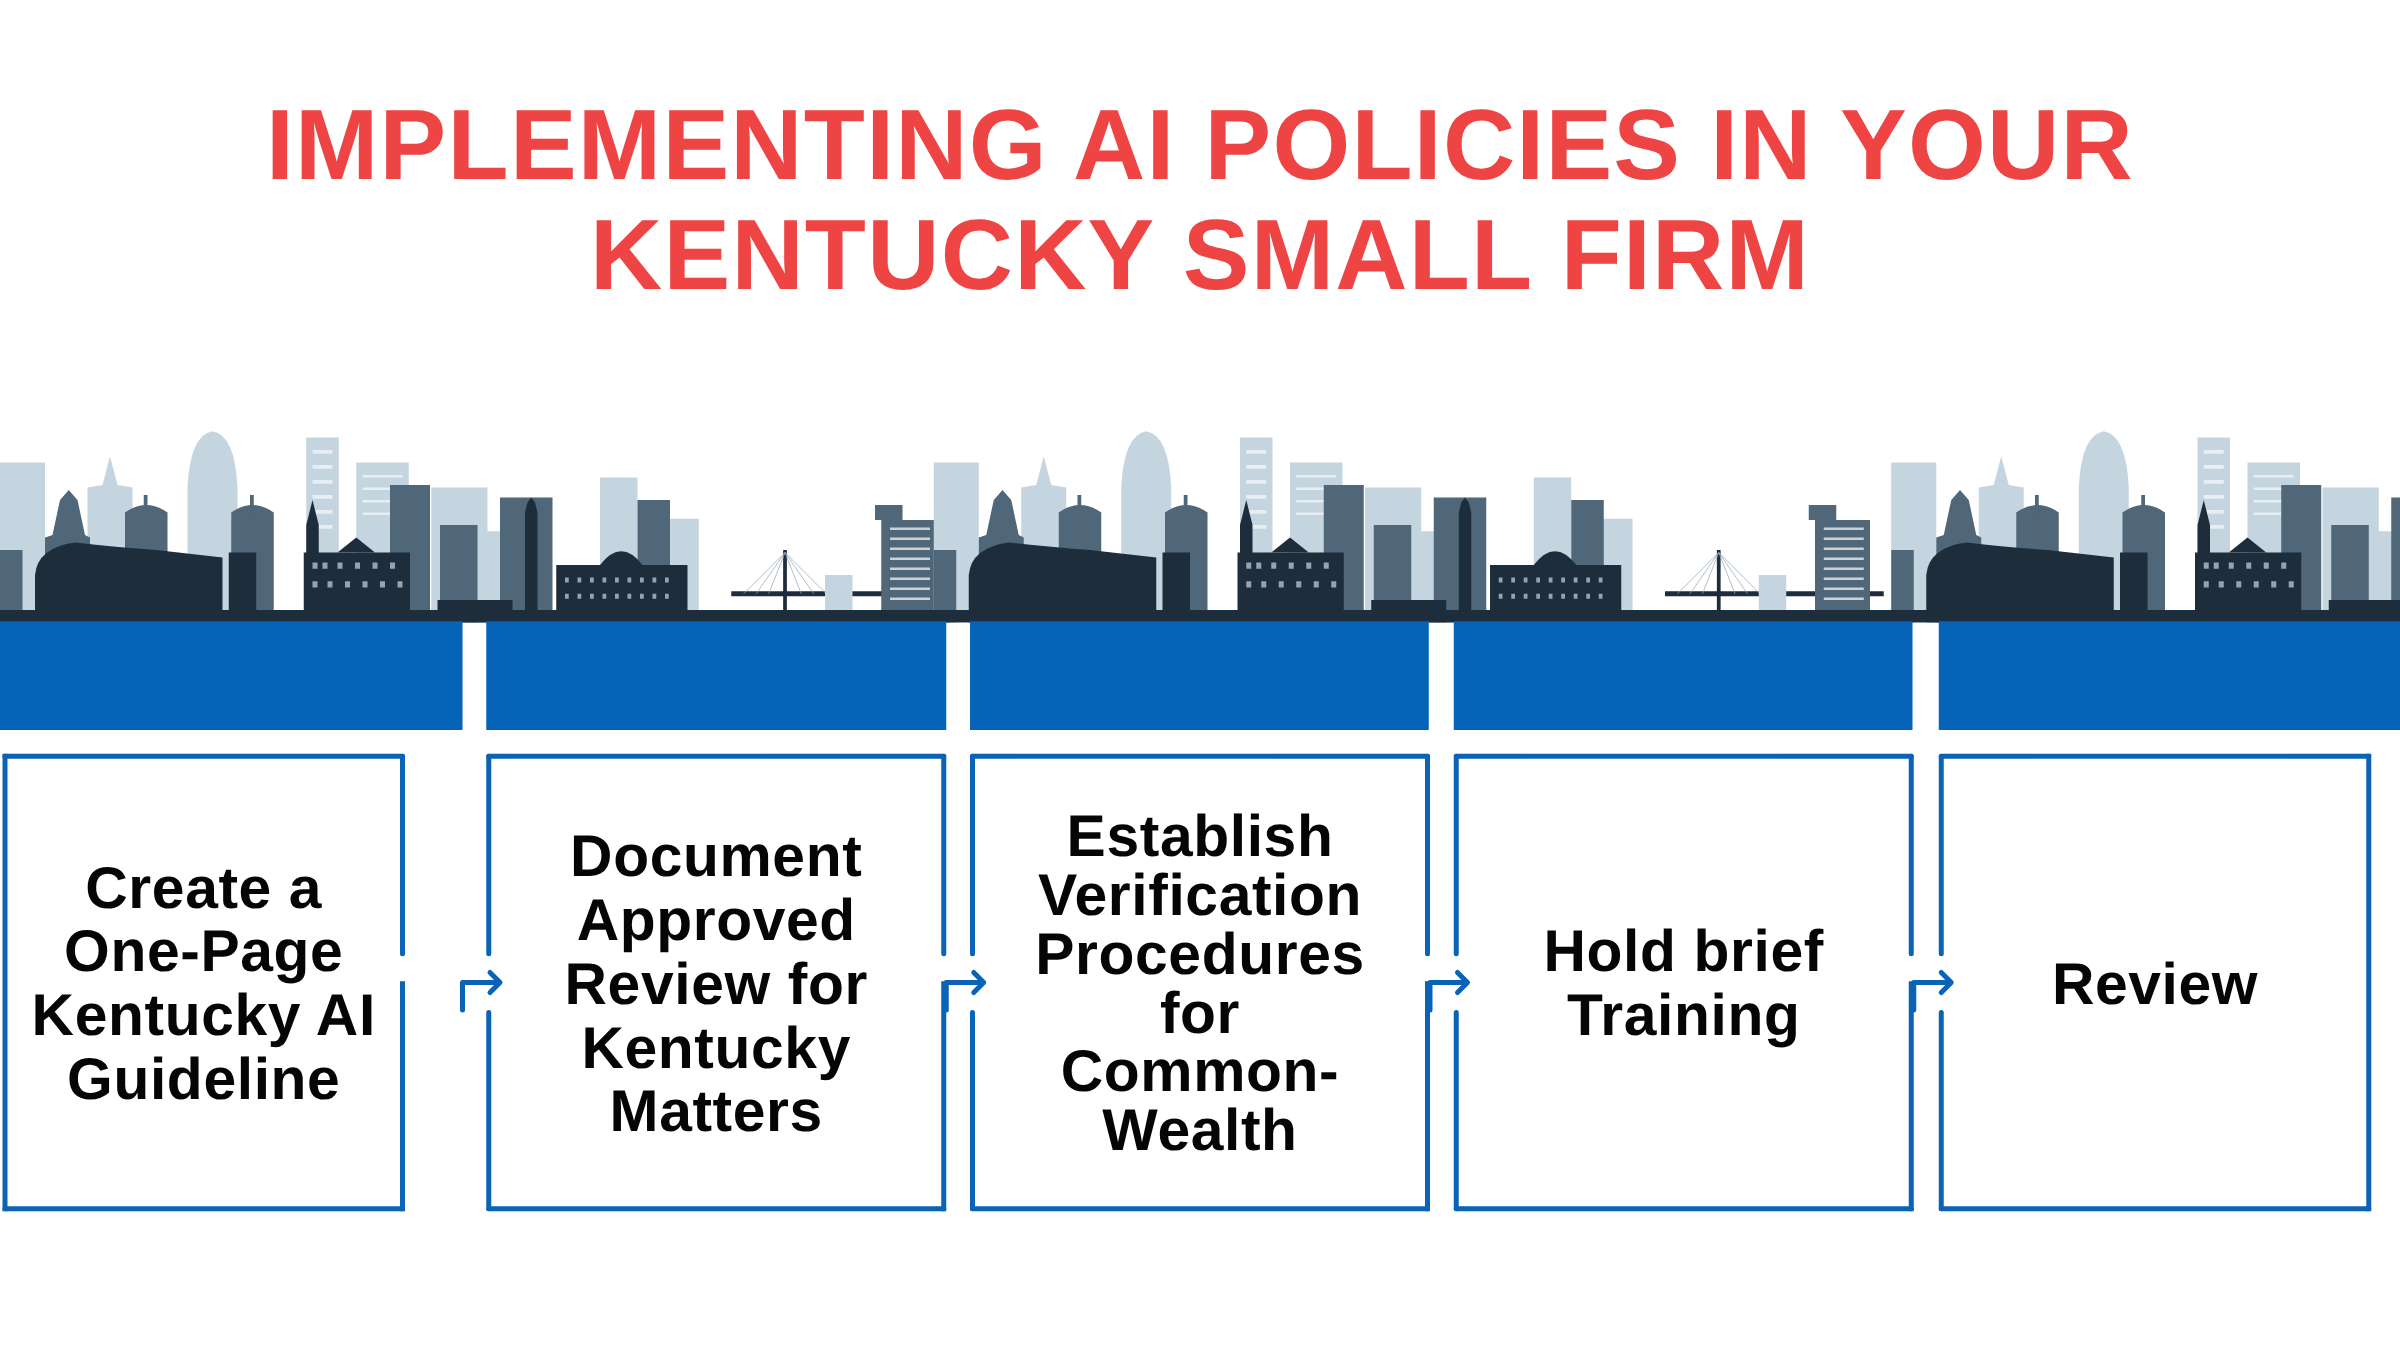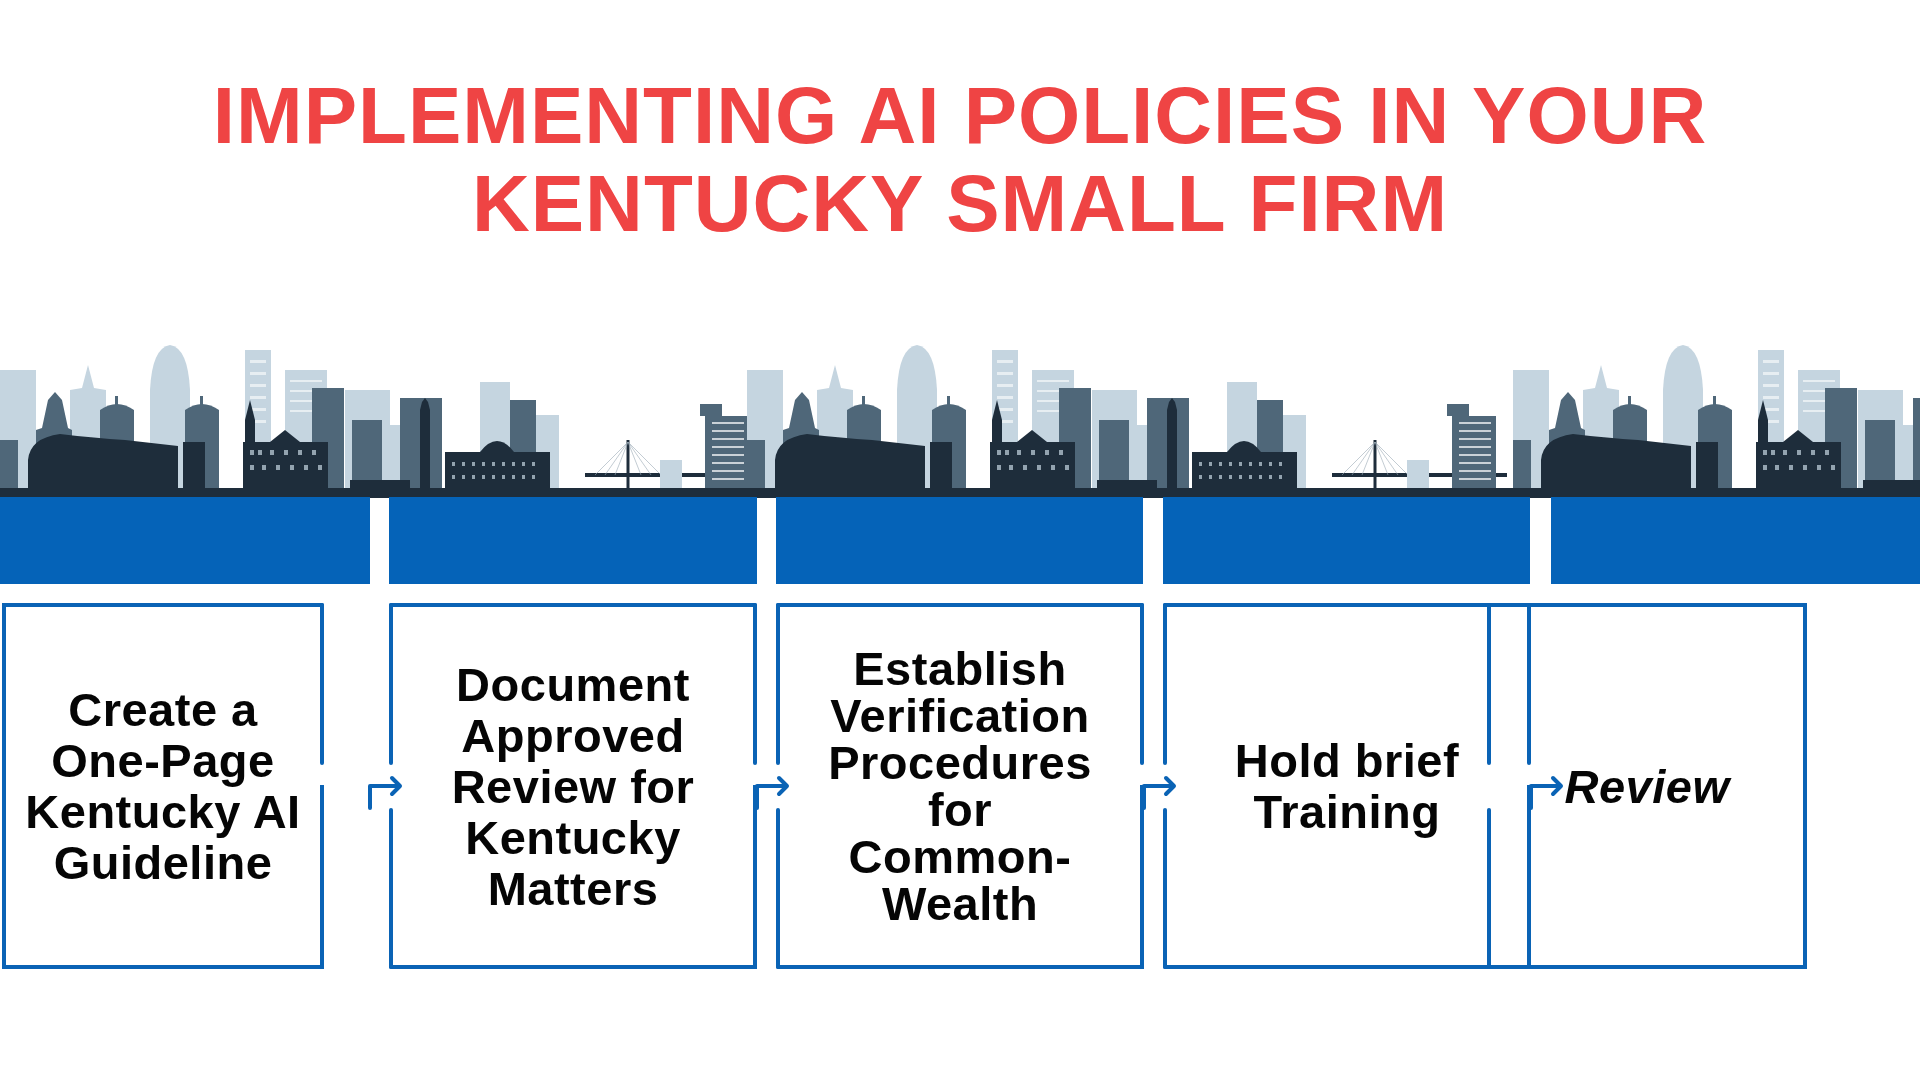--- a/index.html
+++ b/index.html
@@ -233,21 +233,21 @@
   <div class="edge left-a"></div>
     <div class="edge left-b"></div>
   <div class="edge right-a"></div>
     <div class="edge right-b"></div>
   <div class="box-text">
     <span>Hold brief</span>
     <span>Training</span>
   </div>
 </div>
 
-<div class="box" style="left:1487px;width:320px;font-style:italic;">
+<div class="box" style="left:1551px;width:346px;">
   <div class="edge top"></div>
     <div class="edge bottom"></div>
   <div class="edge left-a"></div>
     <div class="edge left-b"></div>
   <div class="edge right-full"></div>
   <div class="box-text">
     <span>Review</span>
   </div>
 </div>
 

